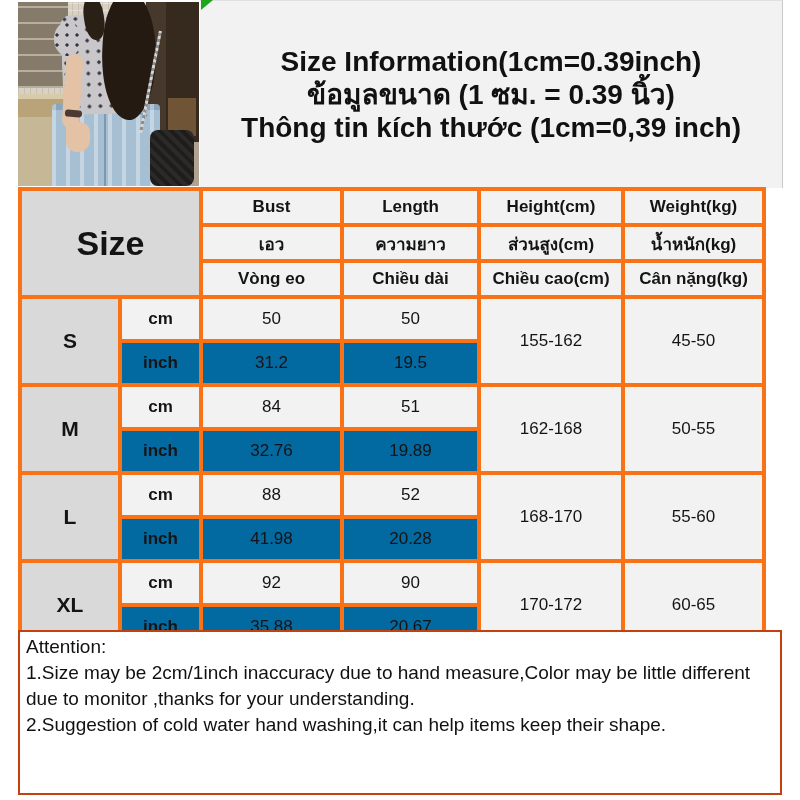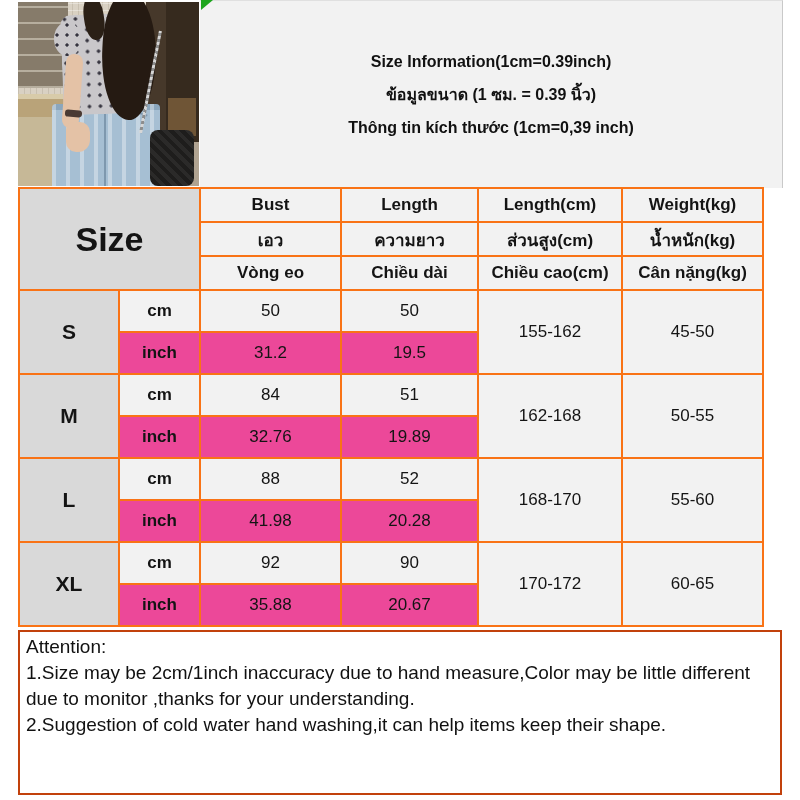--- a/index.html
+++ b/index.html
@@ -52,34 +52,34 @@
   .ph-hair-strand{left:66px;top:-6px;width:20px;height:44px;background:#2b2016;border-radius:45%;transform:rotate(-8deg);}
   .ph-chain{left:131px;top:28px;width:3px;height:104px;transform:rotate(11deg);
     background:repeating-linear-gradient(0deg,#d6d6d6 0 3px,#8d8d8d 3px 6px);}
   .ph-bag{left:132px;top:128px;width:44px;height:56px;background:#1e1d1c;border-radius:8px;
     background-image:repeating-linear-gradient(45deg, rgba(255,255,255,.06) 0 4px, transparent 4px 8px);}
 
   
   .title-block{position:absolute;left:200px;top:0;width:582px;height:187px;background:#f2f2f2;
     border-right:1px solid #c9c9c9;border-top:1px solid #e0e0e0;
     display:flex;flex-direction:column;justify-content:center;align-items:center;gap:0;}
-  .title-line{font-weight:bold;font-size:16px;line-height:33px;color:#111;text-align:center;white-space:nowrap;}
+  .title-line{font-weight:bold;font-size:28px;line-height:33px;color:#111;text-align:center;white-space:nowrap;}
   .corner-triangle{position:absolute;left:201px;top:0;width:0;height:0;
     border-top:10px solid #1da51d;border-right:12px solid transparent;}
 
   
   table.size-table{position:absolute;left:18px;top:187px;border-collapse:collapse;table-layout:fixed;}
-  .size-table td{border:2px solid #f97316;text-align:center;vertical-align:middle;padding:0;overflow:hidden;}
+  .size-table td{border:4px solid #f97316;text-align:center;vertical-align:middle;padding:0;overflow:hidden;}
   .col-size{width:100px;} .col-unit{width:81px;} .col-bust{width:141px;}
   .col-len{width:137px;} .col-hgt{width:144px;} .col-wgt{width:141px;}
   .hdr-row td{height:32px;}
   .data-row td{height:40px;}
   .bg-label{background:#d9d9d9;}
   .bg-light{background:#f2f2f2;}
-  .bg-white{background:#ec4899;}
+  .bg-white{background:#0369a1;}
   .cell-size-hdr{font-size:34px;font-weight:bold;}
   .cell-hdr{font-size:17px;font-weight:bold;}
   .cell-size{font-size:21px;font-weight:bold;}
   .cell-unit{font-size:17px;font-weight:bold;}
   .cell-val{font-size:17px;}
 
   
   .attention-box{position:absolute;left:18px;top:630px;width:764px;height:165px;
     border:2px solid #c2410c;background:#ffffff;box-sizing:border-box;
     padding:2px 6px 0 6px;}
@@ -132,21 +132,21 @@
         <col class="col-bust">
       <col class="col-len">
         <col class="col-hgt">
         <col class="col-wgt">
     </colgroup>
     <tbody>
       <tr class="hdr-row">
         <td colspan="2" rowspan="3" class="bg-label cell-size-hdr">Size</td>
         <td class="bg-light cell-hdr">Bust</td>
         <td class="bg-light cell-hdr">Length</td>
-        <td class="bg-light cell-hdr">Length(cm)</td>
+        <td class="bg-light cell-hdr">Height(cm)</td>
         <td class="bg-light cell-hdr">Weight(kg)</td>
       </tr>
       <tr class="hdr-row">
         <td class="bg-light cell-hdr">เอว</td>
         <td class="bg-light cell-hdr">ความยาว</td>
         <td class="bg-light cell-hdr">ส่วนสูง(cm)</td>
         <td class="bg-light cell-hdr">น้ำหนัก(kg)</td>
       </tr>
       <tr class="hdr-row">
         <td class="bg-light cell-hdr">Vòng eo</td>

